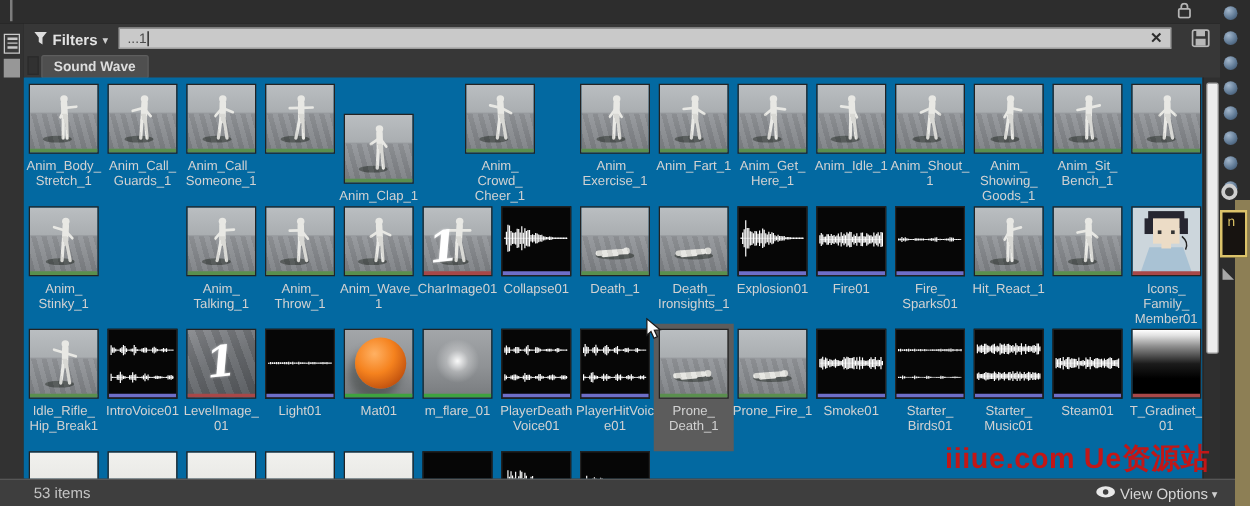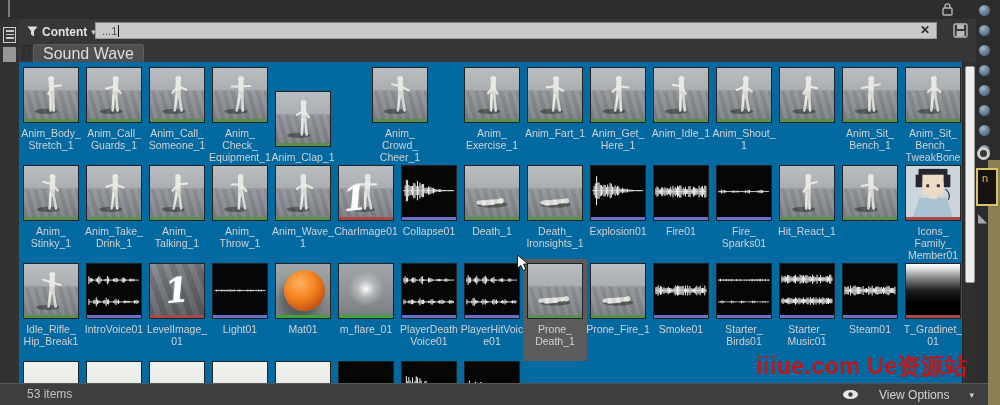--- a/index.html
+++ b/index.html
@@ -23,21 +23,21 @@
   .filtersbtn .lbl{font-size:12px;font-weight:bold;}
   .filtersbtn .chev{font-size:9px;color:#cfcfcf;}
   .searchbox{position:absolute;left:76px;top:3px;width:842px;height:17px;background:#c9c9c9;border:1px solid #9a9a9a;border-top-color:#7e7e7e;box-sizing:border-box;display:flex;align-items:center;}
   .searchtext{font-size:11px;color:#4c4c4c;padding-left:6px;}
   .caret{display:inline-block;width:1px;height:12px;background:#111;margin-left:1px;vertical-align:middle;}
   .clearx{position:absolute;right:6px;top:0;height:15px;line-height:15px;font-size:12px;color:#2c2c2c;font-weight:bold;cursor:default;}
   .savebtn{position:absolute;left:932px;top:3px;width:18px;height:17px;display:flex;align-items:center;justify-content:center;}
   
   .chipnotch{position:absolute;left:3px;top:26px;width:9px;height:15px;background:#313131;border:1px solid #2a2a2a;box-sizing:border-box;}
   .chip{position:absolute;left:14px;top:25px;height:17px;padding:0 9px;background:#4f4f4f;border:1px solid #5e5e5e;border-radius:2px;display:flex;align-items:center;}
-  .chip .lbl{font-size:16px;color:#dedede;}
+  .chip .lbl{font-size:11px;color:#dedede;font-weight:bold;}
   
   .gridvp{position:absolute;left:19px;top:62px;width:943px;height:321px;overflow:hidden;background:#0369a1;}
   .tile{position:absolute;width:56px;height:94px;}
   .tile.hl{background:#5c5c5c;box-shadow:0 0 0 4px #5c5c5c;}
   .thumb{position:absolute;left:0;top:0;width:56px;height:56px;border:1px solid #232323;box-sizing:border-box;overflow:hidden;}
   .thumb::after{content:"";position:absolute;left:0;right:0;bottom:0;height:3px;background:var(--bar,transparent);}
   .bg-anim{background:linear-gradient(#babec1 0%,#aaaeb1 40%,#96999d 42%,#7d8084 100%);}
   .bg-anim::before{content:"";position:absolute;left:0;right:0;top:42%;bottom:3px;
     background:repeating-linear-gradient(75deg,rgba(0,0,0,.07) 0 4px,rgba(255,255,255,.03) 4px 8px);}
   .bg-sound{background:#060606;}
@@ -61,21 +61,21 @@
   .rightpanel{position:absolute;left:976px;top:0;width:24px;height:405px;background:#2c2c2c;z-index:6;}
   .ballcol .ball{position:absolute;left:3px;width:11px;height:11px;border-radius:50%;
     background:radial-gradient(circle at 35% 30%,#a3b7cc,#5b7590 60%,#394b60 100%);}
   .tanstrip{position:absolute;left:12px;top:160px;width:12px;height:245px;background:#8d7f55;}
   .litecircle{position:absolute;left:1px;top:147px;width:13px;height:13px;border:3px solid #cfcfcf;border-radius:50%;box-sizing:border-box;background:#3a3a3a;}
   .ybox{position:absolute;left:0;top:168px;width:22px;height:38px;background:#171310;border:2px solid #dcc36a;box-sizing:border-box;color:#d8bf62;font-size:11px;padding:2px 0 0 4px;}
   .cornertri{position:absolute;left:2px;top:212px;color:#a8a8a8;font-size:12px;line-height:12px;}
   
   .statusbar{position:absolute;left:0;top:383px;width:988px;height:22px;background:#3e3e3e;border-top:1px solid #565656;box-sizing:border-box;z-index:7;}
   .itemcount{position:absolute;left:27px;top:0;line-height:21px;font-size:12px;color:#c4c4c4;}
-  .viewopts{position:absolute;right:14px;top:0;height:21px;display:flex;align-items:center;gap:20px;color:#d6d6d6;}
+  .viewopts{position:absolute;right:14px;top:0;height:21px;display:flex;align-items:center;gap:3px;color:#d6d6d6;}
   .viewopts .lbl{font-size:12px;}
   .viewopts .chev{font-size:9px;color:#cfcfcf;}
   
   .watermark{position:absolute;right:32px;top:351px;font-size:23px;font-weight:bold;color:#c21717;white-space:nowrap;letter-spacing:.5px;z-index:5;}
   .cursor{position:absolute;left:516px;top:254px;z-index:50;}
 </style>
 </head>
 <body>
 
 <div class="screen">
@@ -99,21 +99,21 @@
     <span class="grayblock"></span>
   </div>
 
   <div class="toolbar">
     <div class="filtersbtn">
       <span>
         <svg width="11" height="11" viewBox="0 0 11 11">
             <path d="M0.5 0.5 H10.5 L7 5 V10.5 L4 8.6 V5 Z" fill="#dedede"></path>
           </svg>
       </span>
-      <span class="lbl">Content</span>
+      <span class="lbl">Filters</span>
       <span class="chev">▾</span>
     </div>
     <div class="searchbox">
       <span class="searchtext">...1</span>
       <span class="caret"></span>
       <span class="clearx">✕</span>
     </div>
     <span class="savebtn">
       <svg width="15" height="15" viewBox="0 0 15 15">
           <rect x="1" y="1" width="13" height="13" rx="1.5" fill="none" stroke="#b8b8b8" stroke-width="1.4"></rect>
@@ -175,21 +175,20 @@
             <ellipse cx="24.0" cy="45" rx="12" ry="2.8" fill="rgba(25,30,25,.45)"></ellipse>
             <g stroke="#e8e8e4" stroke-linecap="round" fill="none">
               <circle cx="29.0" cy="11.5" r="3.1" fill="#e8e8e4" stroke="none"></circle>
               <path d="M29.0 15 L29 29" stroke-width="5.4"></path>
               <path d="M29 19 L19.5 19.2" stroke-width="2.2"></path>
               <path d="M29 19 L38.5 18.7" stroke-width="2.2"></path>
               <path d="M27.6 29 L24.6 44" stroke-width="2.7"></path>
               <path d="M30.4 29 L30.9 44" stroke-width="2.7"></path>
             </g>
           </svg></div>
-        <div class="tlabel">Anim_<wbr>Check_<wbr>Equipment_<wbr>1</div>
       </div>
       <div class="tile" style="left: 256px; top: 5px; margin-top: 24px;">
         <div class="thumb bg-anim" style="--bar: #5a8f4e;"><svg width="54" height="54" viewBox="0 0 56 56">
             <ellipse cx="23.4" cy="45" rx="12" ry="2.8" fill="rgba(25,30,25,.45)"></ellipse>
             <g stroke="#e8e8e4" stroke-linecap="round" fill="none">
               <circle cx="28.6" cy="11.5" r="3.1" fill="#e8e8e4" stroke="none"></circle>
               <path d="M28.6 15 L29 29" stroke-width="5.4"></path>
               <path d="M29 19 L21.4 24.1" stroke-width="2.2"></path>
               <path d="M29 19 L34.2 26.2" stroke-width="2.2"></path>
               <path d="M27.6 29 L26.7 44" stroke-width="2.7"></path>
@@ -287,20 +286,21 @@
             <ellipse cx="24.9" cy="45" rx="12" ry="2.8" fill="rgba(25,30,25,.45)"></ellipse>
             <g stroke="#e8e8e4" stroke-linecap="round" fill="none">
               <circle cx="29.5" cy="11.5" r="3.1" fill="#e8e8e4" stroke="none"></circle>
               <path d="M29.5 15 L29 29" stroke-width="5.4"></path>
               <path d="M29 19 L24.5 26.6" stroke-width="2.2"></path>
               <path d="M29 19 L38.3 20.9" stroke-width="2.2"></path>
               <path d="M27.6 29 L25.2 44" stroke-width="2.7"></path>
               <path d="M30.4 29 L31.2 44" stroke-width="2.7"></path>
             </g>
           </svg></div>
+        <div class="tlabel">Anim_<wbr>Showing_<wbr>Goods_<wbr>1</div>
       </div>
       <div class="tile" style="left: 823px; top: 5px;">
         <div class="thumb bg-anim" style="--bar: #5a8f4e;"><svg width="54" height="54" viewBox="0 0 56 56">
             <ellipse cx="24.3" cy="45" rx="12" ry="2.8" fill="rgba(25,30,25,.45)"></ellipse>
             <g stroke="#e8e8e4" stroke-linecap="round" fill="none">
               <circle cx="29.2" cy="11.5" r="3.1" fill="#e8e8e4" stroke="none"></circle>
               <path d="M29.2 15 L29 29" stroke-width="5.4"></path>
               <path d="M29 19 L19.7 20.7" stroke-width="2.2"></path>
               <path d="M29 19 L38.2 16.9" stroke-width="2.2"></path>
               <path d="M27.6 29 L27.3 44" stroke-width="2.7"></path>
@@ -314,49 +314,34 @@
             <ellipse cx="23.8" cy="45" rx="12" ry="2.8" fill="rgba(25,30,25,.45)"></ellipse>
             <g stroke="#e8e8e4" stroke-linecap="round" fill="none">
               <circle cx="28.9" cy="11.5" r="3.1" fill="#e8e8e4" stroke="none"></circle>
               <path d="M28.9 15 L29 29" stroke-width="5.4"></path>
               <path d="M29 19 L22.5 25.2" stroke-width="2.2"></path>
               <path d="M29 19 L35.8 25.0" stroke-width="2.2"></path>
               <path d="M27.6 29 L26.3 44" stroke-width="2.7"></path>
               <path d="M30.4 29 L33.2 44" stroke-width="2.7"></path>
             </g>
           </svg></div>
-        <div class="tlabel">Anim_<wbr>Sit_<wbr>Bench_<wbr>TweakBone</div>
       </div>
       <div class="tile" style="left: 4px; top: 103px;">
         <div class="thumb bg-anim" style="--bar: #5a8f4e;"><svg width="54" height="54" viewBox="0 0 56 56">
             <ellipse cx="25.1" cy="45" rx="12" ry="2.8" fill="rgba(25,30,25,.45)"></ellipse>
             <g stroke="#e8e8e4" stroke-linecap="round" fill="none">
               <circle cx="29.7" cy="11.5" r="3.1" fill="#e8e8e4" stroke="none"></circle>
               <path d="M29.7 15 L29 29" stroke-width="5.4"></path>
               <path d="M29 19 L20.0 16.3" stroke-width="2.2"></path>
               <path d="M29 19 L35.2 25.5" stroke-width="2.2"></path>
               <path d="M27.6 29 L26.5 44" stroke-width="2.7"></path>
               <path d="M30.4 29 L33.3 44" stroke-width="2.7"></path>
             </g>
           </svg></div>
         <div class="tlabel">Anim_<wbr>Stinky_<wbr>1</div>
-      </div>
-      <div class="tile" style="left: 67px; top: 103px;">
-        <div class="thumb bg-anim" style="--bar: #5a8f4e;"><svg width="54" height="54" viewBox="0 0 56 56">
-            <ellipse cx="24.5" cy="45" rx="12" ry="2.8" fill="rgba(25,30,25,.45)"></ellipse>
-            <g stroke="#e8e8e4" stroke-linecap="round" fill="none">
-              <circle cx="29.3" cy="11.5" r="3.1" fill="#e8e8e4" stroke="none"></circle>
-              <path d="M29.3 15 L29 29" stroke-width="5.4"></path>
-              <path d="M29 19 L19.9 21.5" stroke-width="2.2"></path>
-              <path d="M29 19 L37.8 22.3" stroke-width="2.2"></path>
-              <path d="M27.6 29 L25.6 44" stroke-width="2.7"></path>
-              <path d="M30.4 29 L31.4 44" stroke-width="2.7"></path>
-            </g>
-          </svg></div>
-        <div class="tlabel">Anim_<wbr>Take_<wbr>Drink_<wbr>1</div>
       </div>
       <div class="tile" style="left: 130px; top: 103px;">
         <div class="thumb bg-anim" style="--bar: #5a8f4e;"><svg width="54" height="54" viewBox="0 0 56 56">
             <ellipse cx="24.0" cy="45" rx="12" ry="2.8" fill="rgba(25,30,25,.45)"></ellipse>
             <g stroke="#e8e8e4" stroke-linecap="round" fill="none">
               <circle cx="29.0" cy="11.5" r="3.1" fill="#e8e8e4" stroke="none"></circle>
               <path d="M29.0 15 L29 29" stroke-width="5.4"></path>
               <path d="M29 19 L23.2 25.7" stroke-width="2.2"></path>
               <path d="M29 19 L38.5 18.3" stroke-width="2.2"></path>
               <path d="M27.6 29 L24.6 44" stroke-width="2.7"></path>

